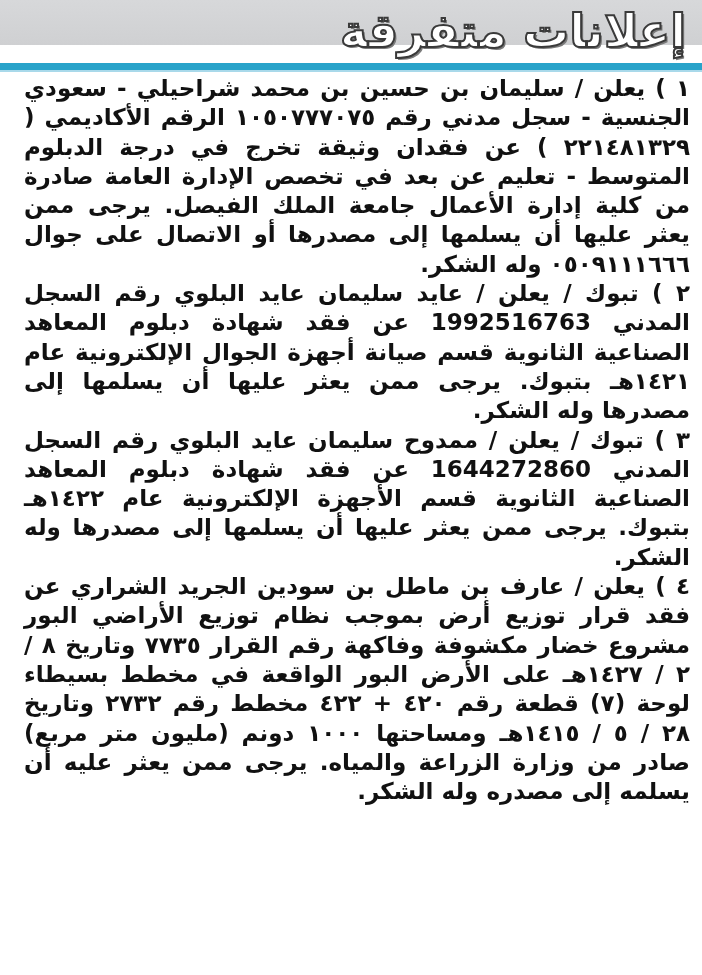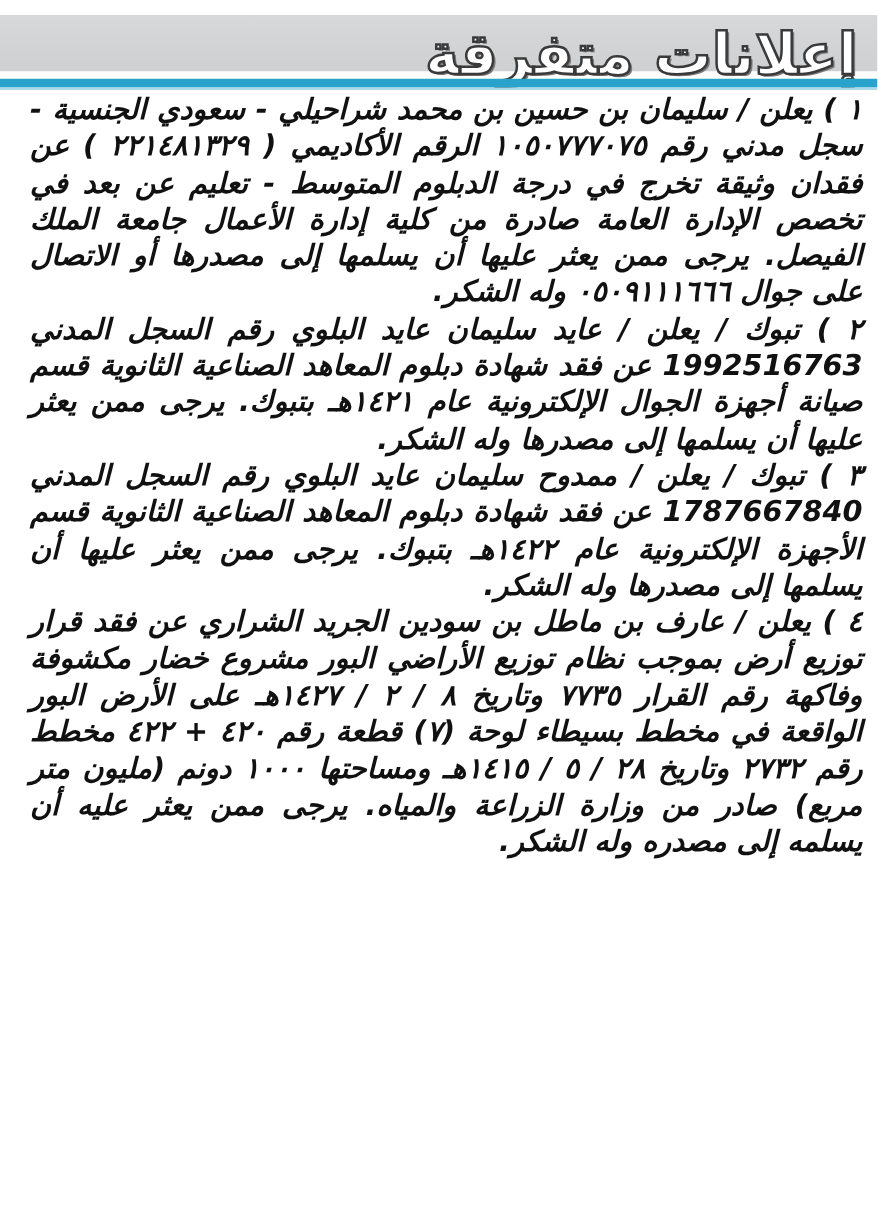--- a/index.html
+++ b/index.html
@@ -9,21 +9,21 @@
     }
     body {
       width: 702px;
       height: 975px;
       overflow: hidden;
       position: relative;
       font-family: "DejaVu Sans", sans-serif;
     }
     .header {
       position: absolute;
-      left: 0; top: 12px;
+      left: 0; top: 0;
       width: 702px;
       height: 45px;
       background: linear-gradient(#d7d8da, #cfd0d2);
     }
     .header-title {
       position: absolute;
       right: 16px;
       top: 2px;
       font-family: "DejaVu Sans", sans-serif;
       font-weight: bold;
@@ -51,21 +51,20 @@
     }
     .content {
       position: absolute;
       left: 24px;
       right: 12px;
       top: 74px;
       direction: rtl;
       text-align: justify;
       text-align-last: right;
       color: #111111;
-      font-style: italic;
     }
     .ad {
       font-family: "DejaVu Sans", sans-serif;
       font-weight: bold;
       font-size: 23px;
       line-height: 29.3px;
       margin: 0;
       padding: 0;
     }
     .ad-num {
@@ -85,19 +84,19 @@
   <p class="ad">
     <span class="ad-num">١ )</span>
     <span>يعلن / سليمان بن حسين بن محمد شراحيلي - سعودي الجنسية - سجل مدني رقم ١٠٥٠٧٧٧٠٧٥ الرقم الأكاديمي ( ٢٢١٤٨١٣٢٩ ) عن فقدان وثيقة تخرج في درجة الدبلوم المتوسط - تعليم عن بعد في تخصص الإدارة العامة صادرة من كلية إدارة الأعمال جامعة الملك الفيصل. يرجى ممن يعثر عليها أن يسلمها إلى مصدرها أو الاتصال على جوال ٠٥٠٩١١١٦٦٦ وله الشكر.</span>
   </p>
   <p class="ad">
     <span class="ad-num">٢ )</span>
     <span>تبوك / يعلن / عايد سليمان عايد البلوي رقم السجل المدني 1992516763 عن فقد شهادة دبلوم المعاهد الصناعية الثانوية قسم صيانة أجهزة الجوال الإلكترونية عام ١٤٢١هـ بتبوك. يرجى ممن يعثر عليها أن يسلمها إلى مصدرها وله الشكر.</span>
   </p>
   <p class="ad">
     <span class="ad-num">٣ )</span>
-    <span>تبوك / يعلن / ممدوح سليمان عايد البلوي رقم السجل المدني 1787667840 عن فقد شهادة دبلوم المعاهد الصناعية الثانوية قسم الأجهزة الإلكترونية عام ١٤٢٢هـ بتبوك. يرجى ممن يعثر عليها أن يسلمها إلى مصدرها وله الشكر.</span>
+    <span>تبوك / يعلن / ممدوح سليمان عايد البلوي رقم السجل المدني 1644272860 عن فقد شهادة دبلوم المعاهد الصناعية الثانوية قسم الأجهزة الإلكترونية عام ١٤٢٢هـ بتبوك. يرجى ممن يعثر عليها أن يسلمها إلى مصدرها وله الشكر.</span>
   </p>
   <p class="ad">
     <span class="ad-num">٤ )</span>
     <span>يعلن / عارف بن ماطل بن سودين الجريد الشراري عن فقد قرار توزيع أرض بموجب نظام توزيع الأراضي البور مشروع خضار مكشوفة وفاكهة رقم القرار ٧٧٣٥ وتاريخ ٨ / ٢ / ١٤٢٧هـ على الأرض البور الواقعة في مخطط بسيطاء لوحة (٧) قطعة رقم ٤٢٠ + ٤٢٢ مخطط رقم ٢٧٣٢ وتاريخ ٢٨ / ٥ / ١٤١٥هـ ومساحتها ١٠٠٠ دونم (مليون متر مربع) صادر من وزارة الزراعة والمياه. يرجى ممن يعثر عليه أن يسلمه إلى مصدره وله الشكر.</span>
   </p>
 </div>
 
 </body></html>

